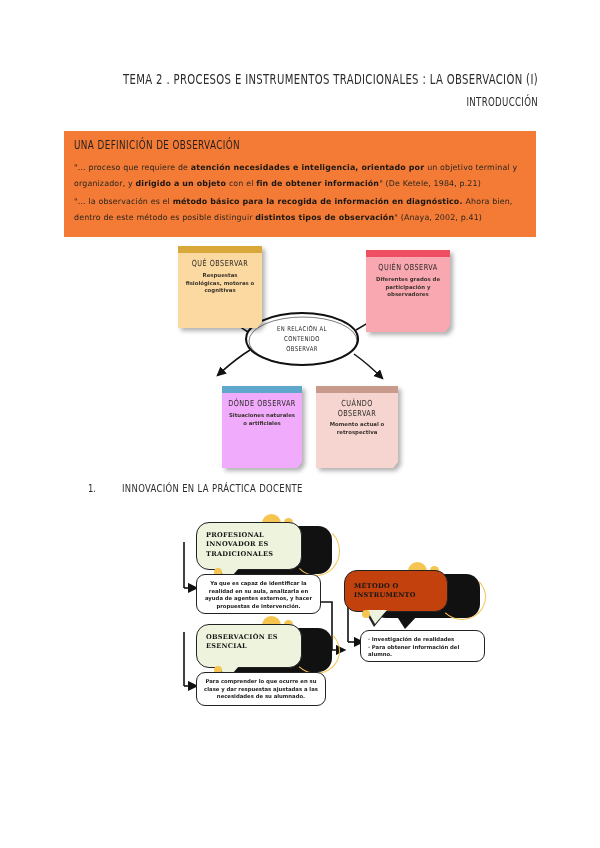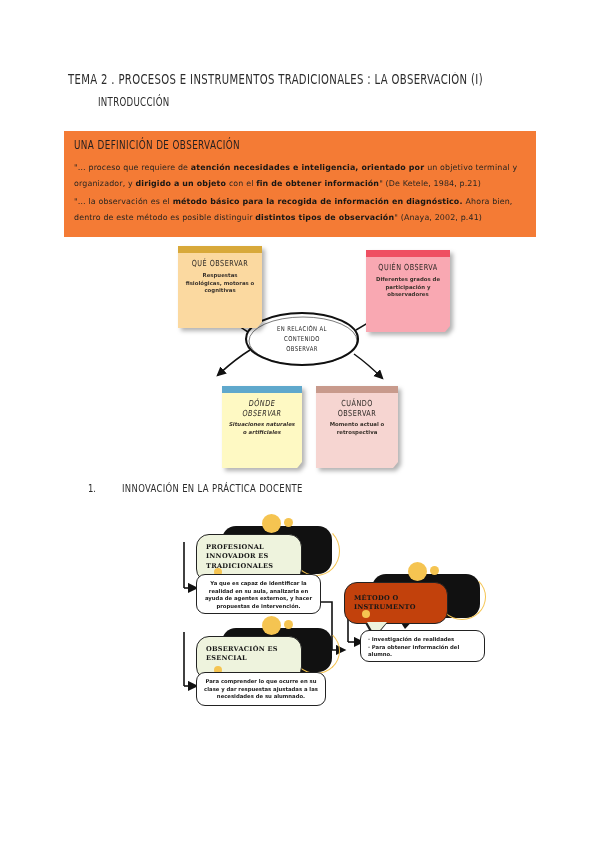--- a/index.html
+++ b/index.html
@@ -6,21 +6,21 @@
   body{
     width:600px;height:848px;
     background:#ffffff;
     font-family:"DejaVu Sans", sans-serif;
     position:relative;
     overflow:hidden;
   }
   .page{position:relative;width:600px;height:848px;}
 
   
-  .title-block{position:absolute;left:68px;top:72px;width:470px;}
+  .title-block{position:absolute;left:68px;top:72px;width:470px;text-align:right;}
   .doc-title{
     font-family:"DejaVu Sans Condensed","DejaVu Sans",sans-serif;
     font-size:11.2px;letter-spacing:.35px;color:#2b2b2b;
     font-stretch:condensed;white-space:nowrap;
     transform:scaleY(1.22);transform-origin:left top;
   }
   .doc-subtitle{
     margin-top:10px;margin-left:30px;
     font-family:"DejaVu Sans Condensed","DejaVu Sans",sans-serif;
     font-size:9.6px;letter-spacing:.3px;color:#2b2b2b;
@@ -120,21 +120,20 @@
     position:absolute;background:#111;border-radius:14px;
   }
   .bubble .shadow:after{
     content:"";position:absolute;left:24px;bottom:-11px;
     border-left:9px solid transparent;border-right:13px solid transparent;
     border-top:14px solid #111;
   }
   .bubble .face{
     position:absolute;background:#eef3dd;border:1.4px solid #222;
     border-radius:13px;
-    margin-top:12px;
   }
   .bubble .face:after{
     content:"";position:absolute;left:22px;bottom:-13px;
     border-left:8px solid transparent;border-right:12px solid transparent;
     border-top:14px solid #eef3dd;
   }
   .bubble .face:before{
     content:"";position:absolute;left:20px;bottom:-16px;
     border-left:9px solid transparent;border-right:13px solid transparent;
     border-top:16px solid #222;z-index:-1;
@@ -210,21 +209,21 @@
     <div class="note" id="note-quien">
       <div class="tape" style="background: rgb(239, 79, 98);"></div>
       <div class="body" style="background: rgb(249, 168, 178);">
         <div class="nh">QUIÉN OBSERVA</div>
         <div class="nb">Diferentes grados de participación y observadores</div>
       </div>
     </div>
 
     <div class="note" id="note-donde">
       <div class="tape" style="background: rgb(95, 168, 204);"></div>
-      <div class="body" style="background: #fef9c3; font-style: italic;">
+      <div class="body" style="background: #f0abfc;">
         <div class="nh">DÓNDE OBSERVAR</div>
         <div class="nb">Situaciones naturales o artificiales</div>
       </div>
     </div>
 
     <div class="note" id="note-cuando">
       <div class="tape" style="background: rgb(200, 154, 140);"></div>
       <div class="body" style="background: rgb(246, 213, 209);">
         <div class="nh">CUÁNDO OBSERVAR</div>
         <div class="nb">Momento actual o retrospectiva</div>

